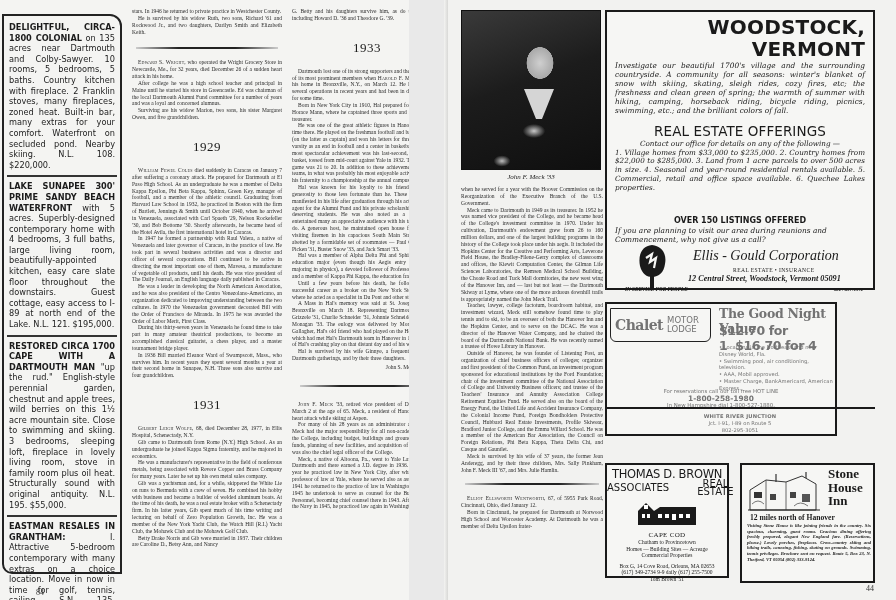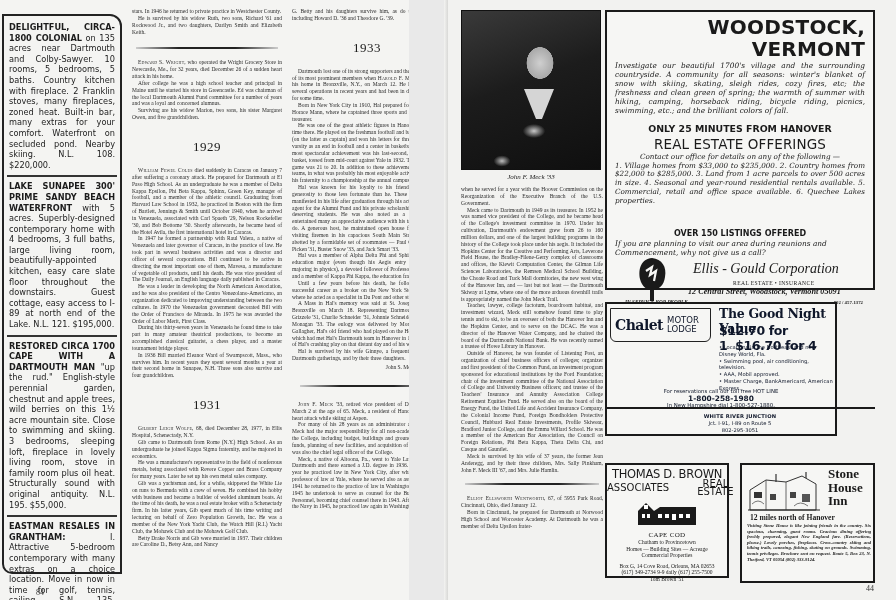--- a/index.html
+++ b/index.html
@@ -51,21 +51,21 @@
   .woodstock .listings { font-weight: bold; font-size: 8px; text-align: center; margin-top: 24px; }
   .woodstock .visit { font-style: italic; font-family: "DejaVu Serif", serif; font-size: 7.4px; line-height: 9px; margin-top: 1px; }
   .eg { position: relative; height: 62px; }
   .eg .logo { position: absolute; left: 22px; top: 0; width: 30px; height: 44px; }
   .eg .corp { position: absolute; left: 78px; top: 4px; font-family: "Liberation Serif", serif; font-style: italic; font-size: 14px; }
   .eg .sub { position: absolute; left: 118px; top: 23px; font-family: "Liberation Serif", serif; font-size: 5.6px; letter-spacing: 0.4px; }
   .eg .street { position: absolute; left: 73px; top: 30px; font-family: "Liberation Serif", serif; font-style: italic; font-weight: bold; font-size: 8.2px; }
   .eg .svc { position: absolute; left: 10px; top: 42px; font-family: "Liberation Serif", serif; font-style: italic; font-weight: bold; font-size: 5.2px; }
   .eg .phone { position: absolute; right: 2px; top: 43px; font-family: "Liberation Serif", serif; font-weight: bold; font-size: 4.8px; }
 
-  .chalet { left: 605px; top: 302px; width: 232px; height: 134px; font-family: "DejaVu Sans", sans-serif; color: #0f172a; text-decoration: underline; }
+  .chalet { left: 605px; top: 302px; width: 232px; height: 134px; font-family: "DejaVu Sans", sans-serif; color: #737373; text-decoration: underline; }
   .chalet .brand { position: absolute; left: 3px; top: 4px; width: 101px; height: 34px; border: 1.5px solid #222; border-radius: 0 0 6px 6px; display: flex; align-items: center; padding: 0 4px; }
   .chalet .chalet-word { font-family: "DejaVu Serif", serif; font-weight: bold; font-size: 14px; letter-spacing: -0.5px; }
   .chalet .ml { margin-left: 4px; font-size: 8.5px; line-height: 9.5px; }
   .chalet .gnv { position: absolute; left: 112px; top: 2px; font-family: "DejaVu Serif", serif; font-weight: bold; font-size: 12.5px; letter-spacing: -0.3px; }
   .chalet .prices { position: absolute; left: 112px; top: 19px; font-weight: bold; font-size: 12.5px; letter-spacing: -0.4px; }
   .chalet .bullets { position: absolute; left: 112px; top: 40px; font-size: 5.2px; line-height: 6.8px; list-style: none; }
   .chalet .bullets li::before { content: "• "; }
   .chalet .resv { position: absolute; left: 0; width: 100%; top: 84px; text-align: center; font-size: 5.4px; line-height: 7px; }
   .chalet .hotline { font-weight: bold; font-size: 7.4px; }
   .chalet .wrj { position: absolute; left: -2px; top: 103px; width: 270px; height: 31px; border-top: 2px solid #1a1a1a; text-align: center; font-size: 5.2px; line-height: 6.8px; padding-top: 4px; }
@@ -169,21 +169,20 @@
   <p>Meck is survived by his wife of 37 years, the former Jean Anderegg, and by their three children, Mrs. Sally Pinkham, John F. Meck III '67, and Mrs. Julie Hamlin.</p>
   <div class="rule" style="margin:10px 4px 10px;"></div>
   <p><span class="sc">Elliot Ellsworth Wentworth,</span> <span>67, of 5955 Park Road, Cincinnati, Ohio, died January 12.</span></p>
   <p>Born in Cincinnati, he prepared for Dartmouth at Norwood High School and Worcester Academy. At Dartmouth he was a member of Delta Upsilon frater-</p>
 </div>
 
 <div class="ad-box woodstock">
   <div class="title">WOODSTOCK, VERMONT</div>
   <div class="intro">Investigate our beautiful 1700's village and the surrounding countryside. A community for all seasons: winter's blanket of snow with skiing, skating, sleigh rides, cozy fires, etc; the freshness and clean green of spring; the warmth of summer with hiking, camping, horseback riding, bicycle riding, picnics, swimming, etc.; and the brilliant colors of fall.</div>
   <div class="loc">
-    <div>ONLY 25 MINUTES FROM HANOVER</div>
   </div>
   <div class="reo">REAL ESTATE OFFERINGS</div>
   <div class="offer">
     <span class="lead">Contact our office for details on any of the following —</span>
     <span>1. Village homes from $33,000 to $235,000. 2. Country homes from $22,000 to $285,000. 3. Land from 1 acre parcels to over 500 acres in size. 4. Seasonal and year-round residential rentals available. 5. Commercial, retail and office space available. 6. Quechee Lakes properties.</span>
   </div>
   <div class="listings">OVER 150 LISTINGS OFFERED</div>
   <div class="visit">If you are planning to visit our area during reunions and Commencement, why not give us a call?</div>
   <div class="eg">
     <svg class="logo" viewBox="0 0 30 44">

